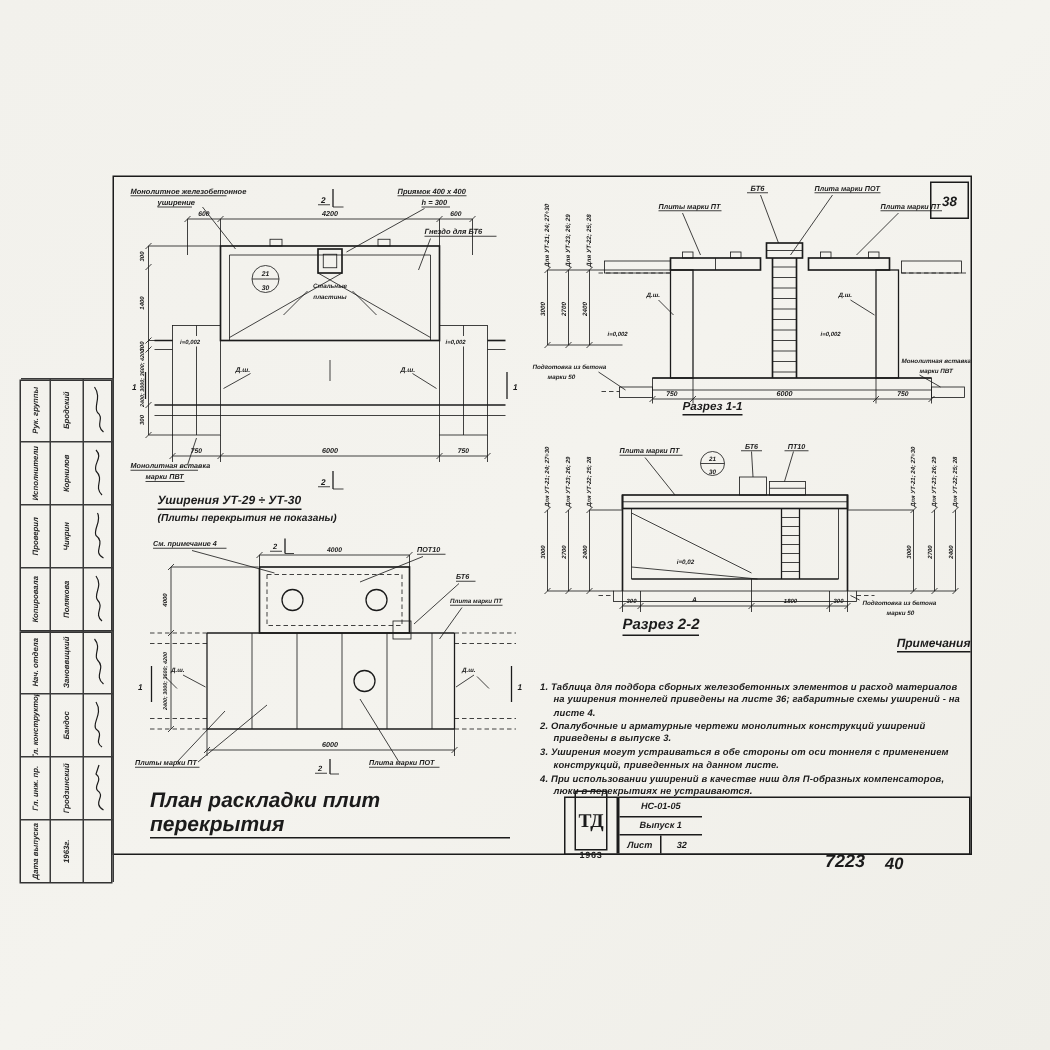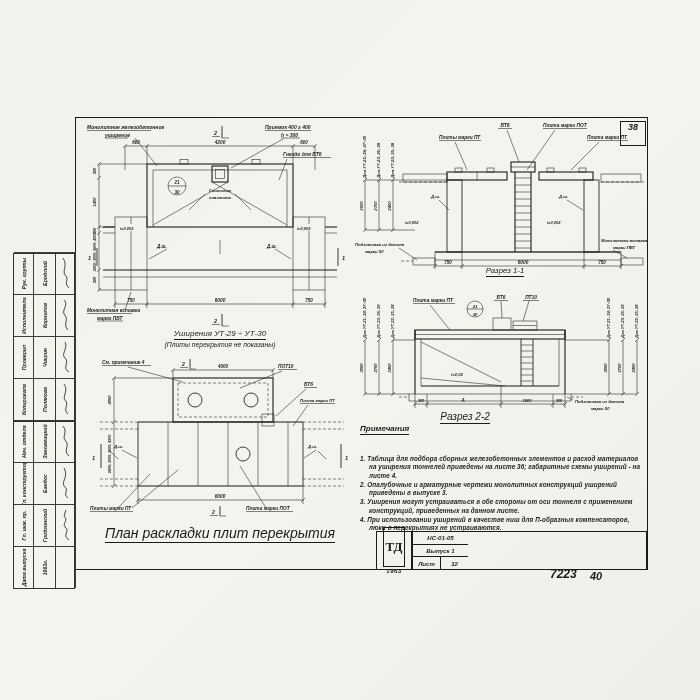--- a/index.html
+++ b/index.html
@@ -1,31 +1,31 @@
 <!DOCTYPE html>
 <html><head>
 <meta charset="utf-8">
 <style>
   *{margin:0;padding:0;box-sizing:border-box}
   html,body{width:700px;height:700px;overflow:hidden}
   body{position:relative;background:#eceae5;font-family:"Liberation Sans",sans-serif;color:#1b1b1b}
   .sheet{position:absolute;inset:0;background:linear-gradient(135deg,#f2f1ec 0%,#f4f3ee 50%,#efeee8 100%)}
   .frame{position:absolute;left:75px;top:117px;width:573px;height:453px;border:1.8px solid #1b1b1b}
-  .corner-box{position:absolute;left:620px;top:121px;width:26px;height:25px;border:1.5px solid #1b1b1b;display:flex;align-items:flex-start;justify-content:center;font-style:italic;font-weight:bold;font-size:9px}
+  .corner-box{position:absolute;left:620px;top:121px;width:26px;height:25px;border:1.5px solid #1b1b1b;display:flex;align-items:center;justify-content:center;font-style:italic;font-weight:bold;font-size:9px}
   .draw{position:absolute}
   svg text{font-family:"Liberation Sans",sans-serif;font-style:italic;font-weight:bold;fill:#1b1b1b}
   .t36{font-size:3.6px}.t4{font-size:4px}.t42{font-size:4.2px}.t45{font-size:4.5px}.t48{font-size:4.8px}.t5{font-size:5px}.t55{font-size:5.5px}
   .ln{stroke:#1b1b1b;stroke-width:1.1;fill:none}
   .md{stroke:#1b1b1b;stroke-width:0.85;fill:none}
   .tn{stroke:#1b1b1b;stroke-width:0.55;fill:none}
   .dsh{stroke-dasharray:3 2}
-  .dtitle{position:absolute;text-align:center;font-style:italic;font-weight:normal;color:#1b1b1b}
+  .dtitle{position:absolute;font-style:italic;font-weight:bold;color:#1b1b1b}
   .dtitle .ul{border-bottom:1.1px solid #1b1b1b;padding-bottom:1px;display:inline-block}
   .notes{position:absolute;left:360px;top:424px;width:287px}
-  .notes-title{text-align:left;font-style:italic;font-weight:bold;font-size:8px;margin-bottom:20px}
+  .notes-title{text-align:right;font-style:italic;font-weight:bold;font-size:8px;margin-bottom:20px}
   .notes-title span{border-bottom:1.1px solid #1b1b1b;padding-bottom:1px;display:inline-block}
   .note-item{font-style:italic;font-weight:bold;font-size:6.3px;line-height:1.32;padding-left:9px;text-indent:-9px;margin-top:1px;letter-spacing:.1px}
   .tb{position:absolute;left:376px;top:531px;width:271px;height:39px;border:1.8px solid #1b1b1b;display:flex;background:transparent}
   .tb-logo{width:35px;border-right:1.4px solid #1b1b1b;display:flex;flex-direction:column;align-items:center;justify-content:center;gap:1px}
   .tb-logo-box{border:1.3px solid #1b1b1b;padding:12px 2px;font-family:"Liberation Serif",serif;font-weight:bold;font-size:13px;line-height:1.05}
   .tb-year{font-size:6px;font-weight:bold;letter-spacing:.5px}
   .tb-title{flex:1;display:flex;align-items:center;justify-content:center;font-style:italic;font-weight:bold;font-size:8.3px;letter-spacing:.2px}
   .tb-right{width:56px;border-left:1.4px solid #1b1b1b;display:flex;flex-direction:column;font-style:italic;font-weight:bold;font-size:6.1px;text-align:center}
   .tb-right .r1,.tb-right .r2{flex:1;border-bottom:1.2px solid #1b1b1b;display:flex;align-items:center;justify-content:center}
   .tb-right .r3{flex:1;display:flex}

